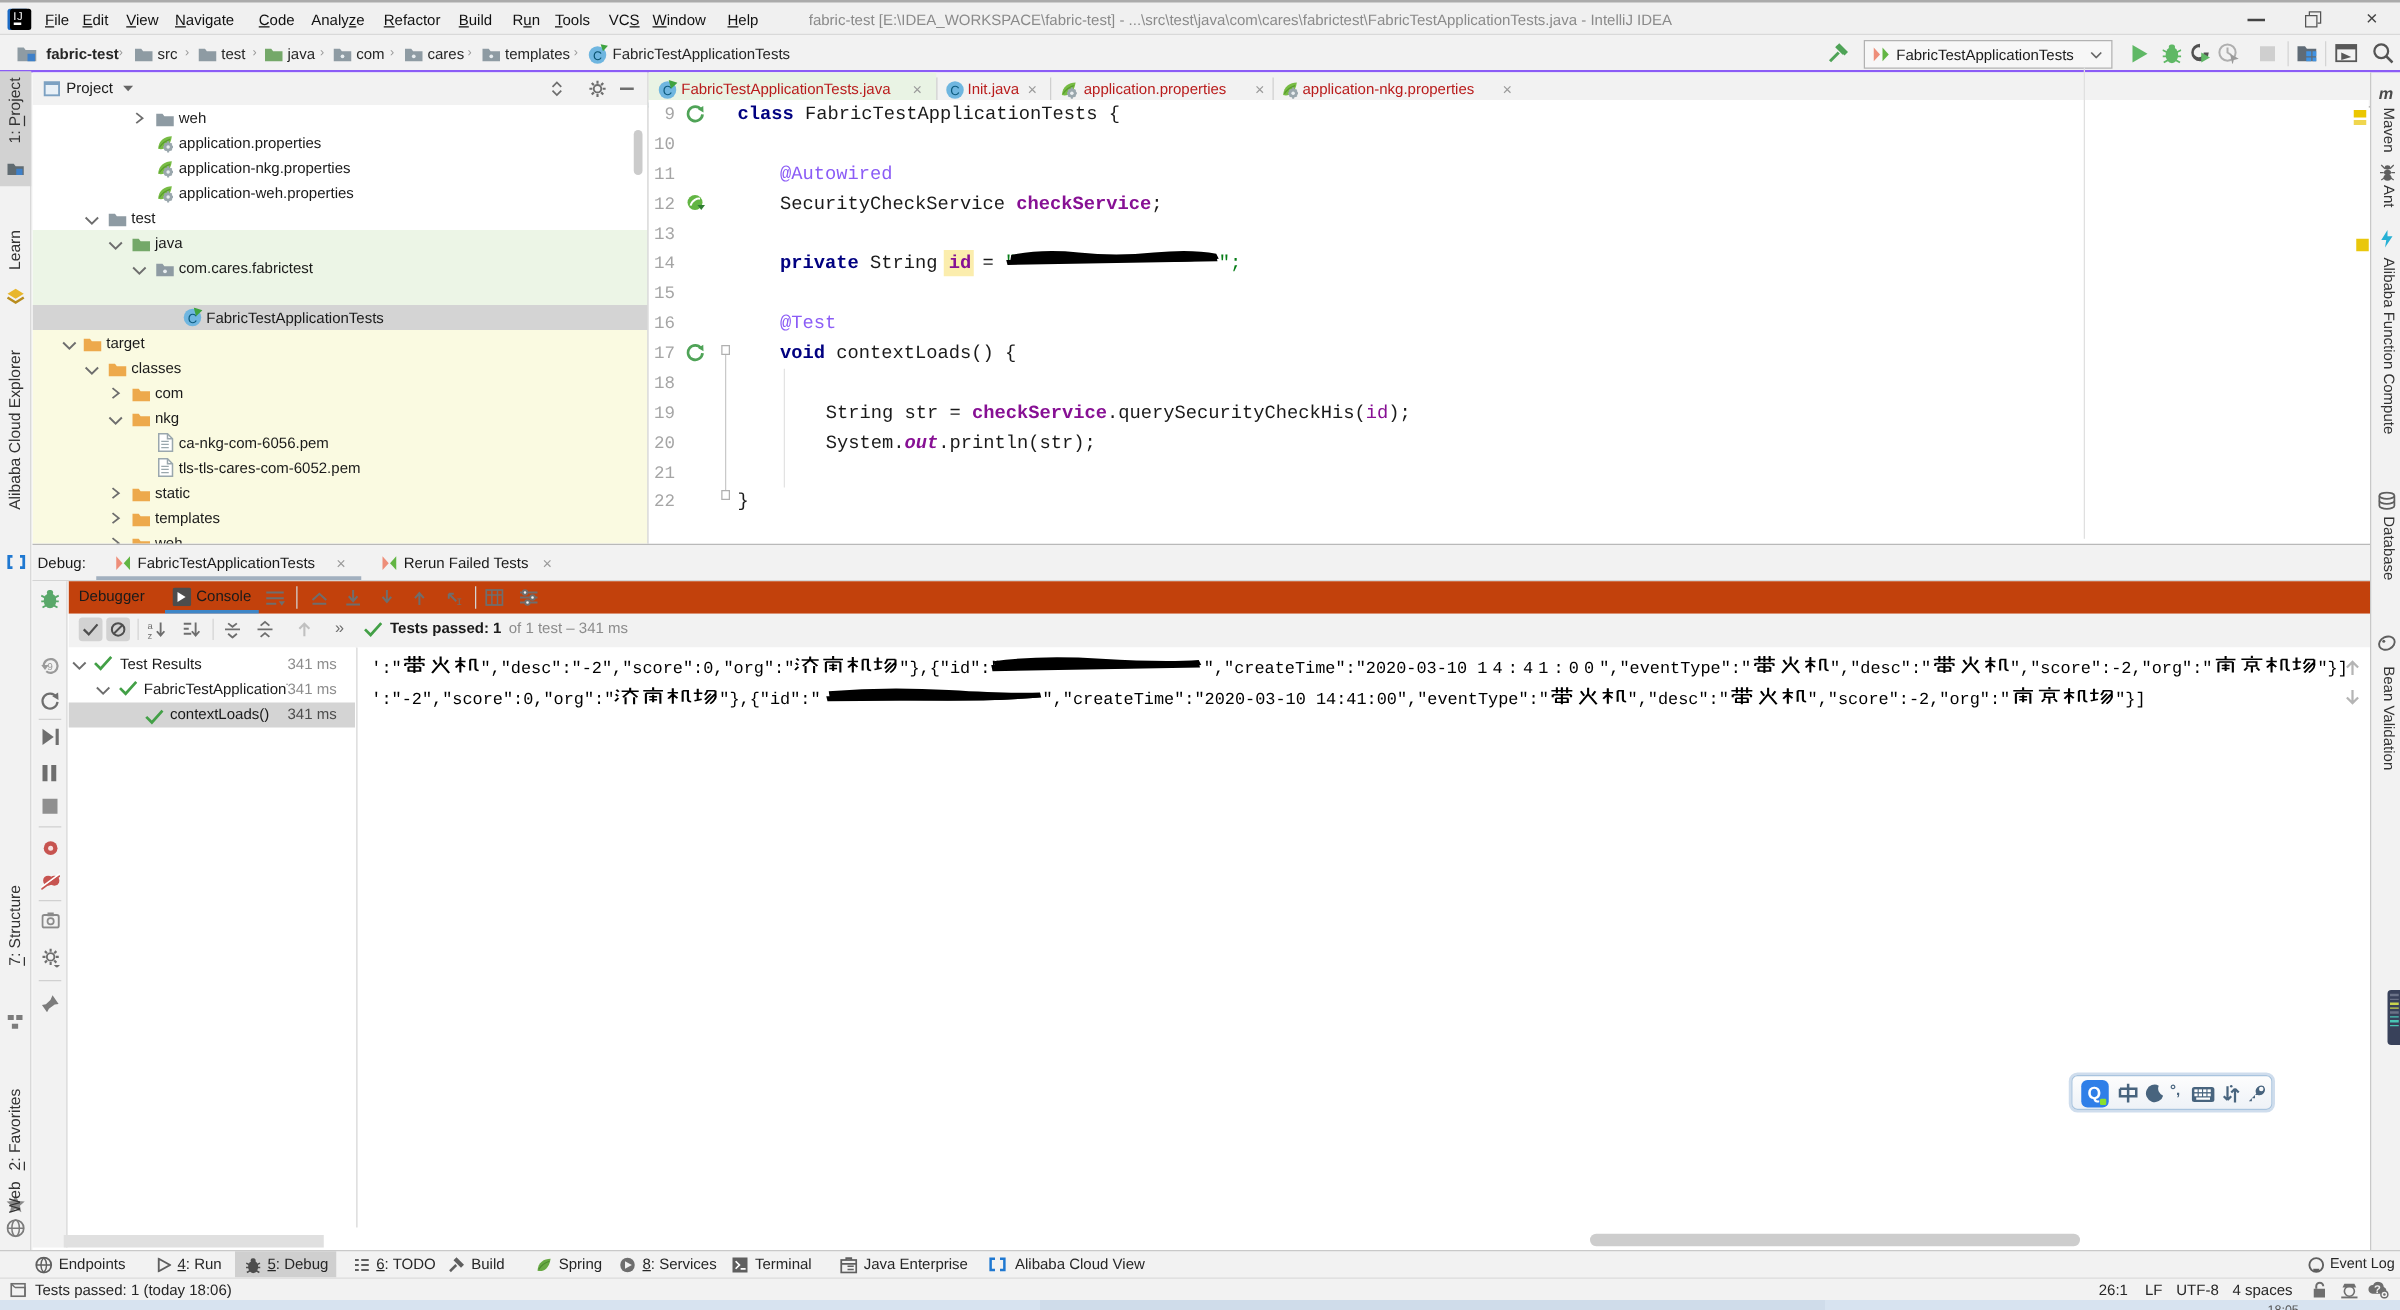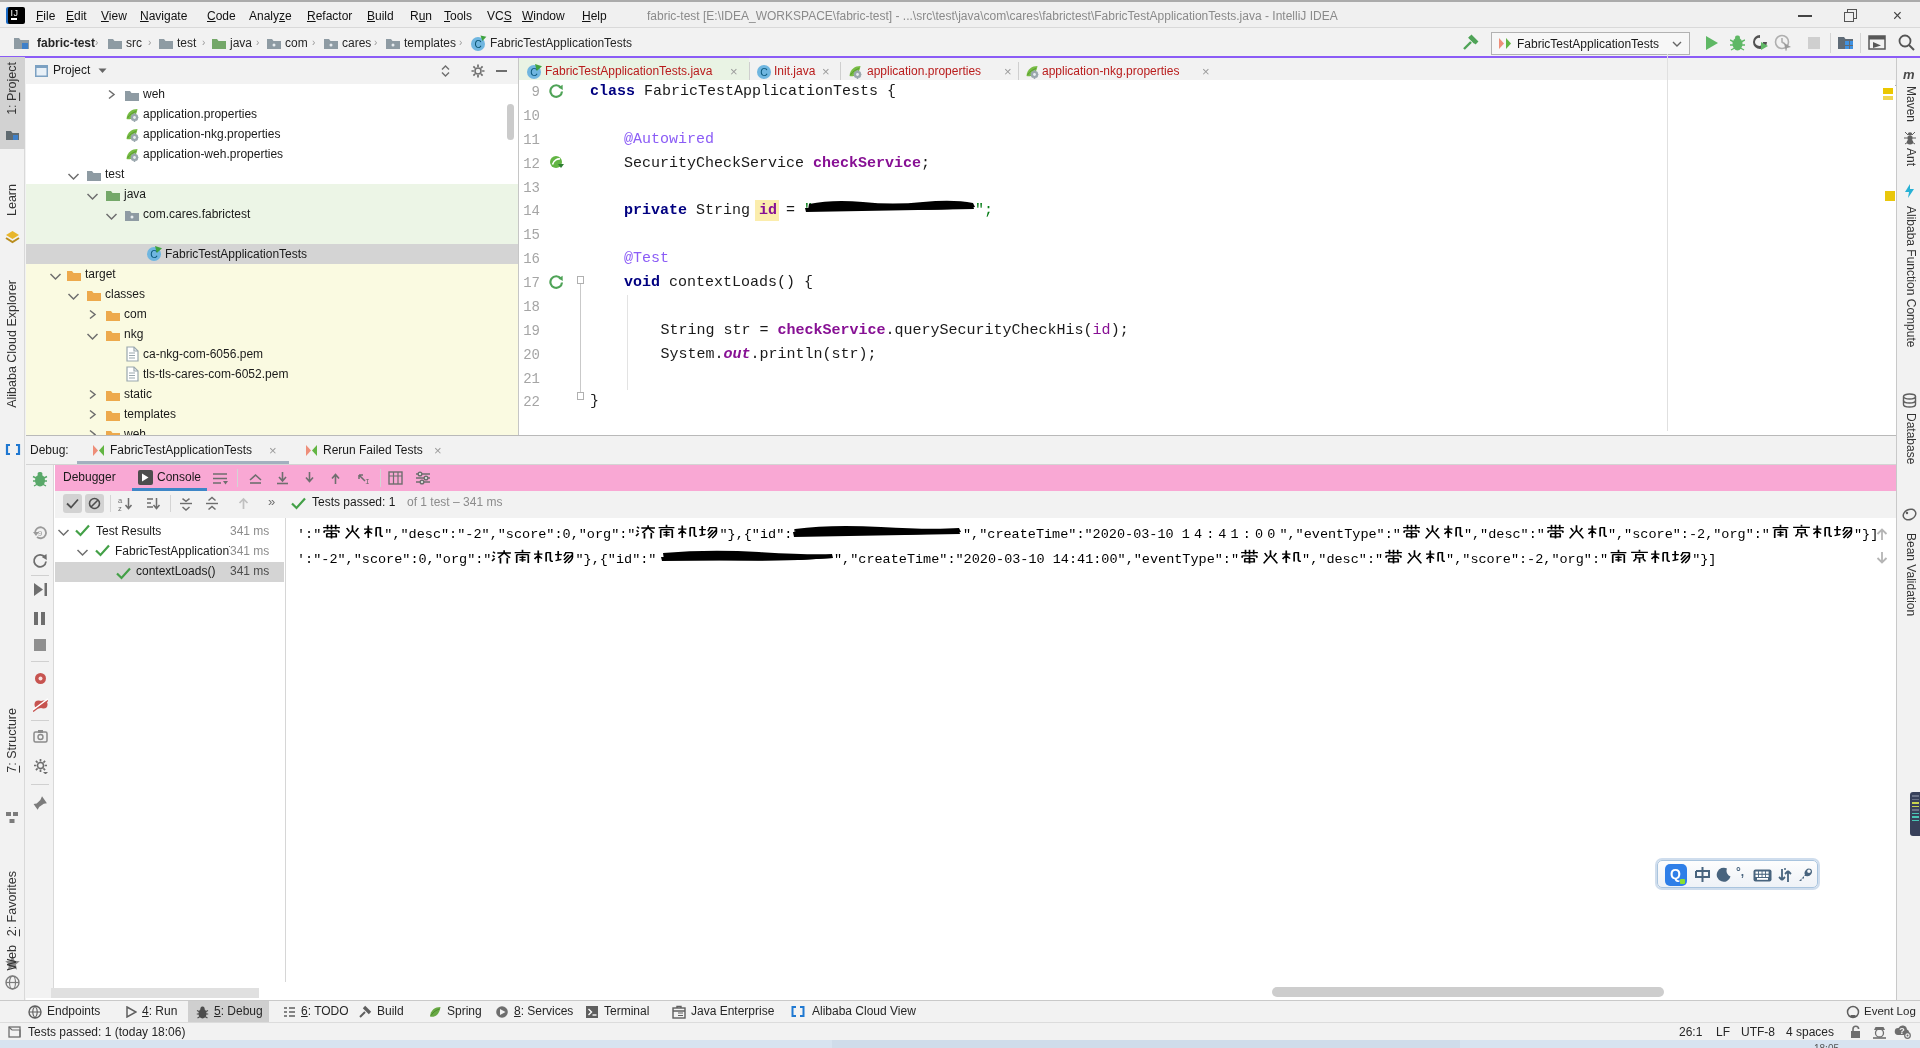--- a/index.html
+++ b/index.html
@@ -34,21 +34,21 @@
 .cl{position:absolute;height:24px;line-height:24px;white-space:pre}
 .lnum{position:absolute;width:40px;text-align:right;color:#a5a5a5;height:24px;line-height:24px;font-size:14px}
 .kw{color:#000080;font-weight:bold}
 .ann{color:#8b5cf6}
 .fld{color:#871094;font-weight:bold}
 .str{color:#067d17}
 
 #debug{left:26px;top:435px;width:1870px;height:565px;background:#fff;border-top:1px solid #b9b9b9}
 #dbghead{position:absolute;left:0;top:0;width:1870px;height:29px;background:#f2f2f2;border-bottom:1px solid #d4d4d4}
 #dbgstripe{position:absolute;left:0;top:29px;width:28px;height:533px;background:#f2f2f2;border-right:1px solid #d9d9d9}
-#dbgtabs{position:absolute;left:29px;top:29px;width:1841px;height:26px;background:#f9a8d4}
+#dbgtabs{position:absolute;left:29px;top:29px;width:1841px;height:26px;background:#c2410c}
 #dbgtools{position:absolute;left:29px;top:55px;width:1841px;height:27px;background:#f2f2f2}
 .dtab{position:absolute;font-size:12px;color:#1a1a1a}
 #dtree{position:absolute;left:29px;top:82px;width:229px;height:464px;background:#fff}
 #dconsole{position:absolute;left:259px;top:82px;width:1611px;height:464px;background:#fff;border-left:1px solid #d6d6d6}
 .conline{position:absolute;font-family:"Liberation Mono",monospace;font-size:13.5px;color:#000;white-space:pre}
 .cj{display:inline-block;vertical-align:-2px}
 
 #bottombar{left:0;top:1000px;width:1920px;height:22px;background:#f2f2f2;border-top:1px solid #c9c9c9}
 .bitem{position:absolute;top:0;height:21px;line-height:21px;font-size:12px;color:#262626;white-space:nowrap}
 #statusbar{left:0;top:1022px;width:1920px;height:18px;background:#f2f2f2;border-top:1px solid #dcdcdc;font-size:12px}
@@ -613,21 +613,21 @@
           <path d="M4.5 4.5 L8 1.5 L11.5 4.5" fill="none" stroke="#6e6e6e" stroke-width="1.5"></path>
           <path d="M4.5 10.5 L8 13.5 L11.5 10.5" fill="none" stroke="#6e6e6e" stroke-width="1.5" transform="rotate(180 8 12)"></path>
         </svg>
 <svg class="ic" style="left:181px;top:5px" width="15" height="15">
           <path d="M7.5 13 v-9.5 M3.5 7 l4-4 4 4" fill="none" stroke="#c0c0c0" stroke-width="1.7"></path>
         </svg>
 <span class="abs" style="left:213px;top:3px;color:#6e6e6e;font-size:13px">»</span>
 <svg class="ic" style="left:236px;top:6px" width="15" height="13">
           <path d="M1 6.5 L5.5 11 L14 1.5" fill="none" stroke="#43a047" stroke-width="2.2"></path>
         </svg>
-<span class="abs" style="left:257px;top:4px;color:#1a1a1a;font-weight:normal">Tests passed: 1</span>
+<span class="abs" style="left:257px;top:4px;color:#1a1a1a;font-weight:bold">Tests passed: 1</span>
 <span class="abs" style="left:352px;top:4px;color:#8c8c8c">of 1 test – 341 ms</span>
 </div>
 <div id="dtree">
 <svg class="ic" style="left:2px;top:9px" width="13" height="10">
           <use href="#chd"></use>
         </svg>
 <svg class="ic" style="left:20px;top:6px" width="15" height="13">
           <path d="M1 6.5 L5.5 11 L14 1.5" fill="none" stroke="#43a047" stroke-width="2.2"></path>
         </svg>
 <span class="abs" style="left:41px;top:6px">Test Results</span>

